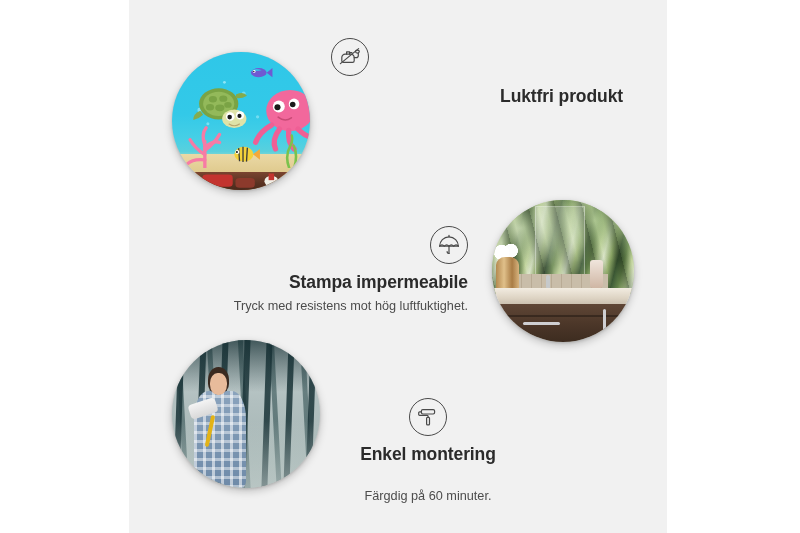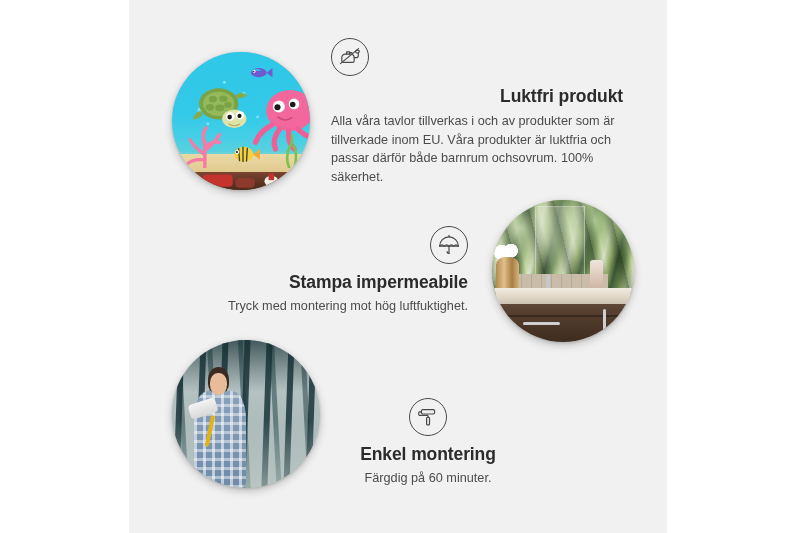--- a/index.html
+++ b/index.html
@@ -207,21 +207,21 @@
   
   #feature-2 { left: 180px; top: 226px; width: 288px; text-align: right; }
   #feature-2 .icon-wrap { display: flex; justify-content: flex-end; }
   #feature-2 .f-title { margin-top: 8px; }
   #feature-2 .f-body { margin-top: 4px; }
 
   
   #feature-3 { left: 318px; top: 398px; width: 220px; text-align: center; }
   #feature-3 .icon-wrap { display: flex; justify-content: center; }
   #feature-3 .f-title { margin-top: 8px; }
-  #feature-3 .f-body { margin-top: 4px; }
+  #feature-3 .f-body { margin-top: 22px; }
 </style>
 </head>
 <body>
 
 <div id="page">
 
   <div id="panel"></div>
 
   <div class="disc" id="disc-1" style="left:172px; top:52px; width:138px; height:138px;">
     <div class="scene sea">
@@ -358,37 +358,36 @@
           <path d="M7.2 9.2 h5.6 a3.4 3.4 0 0 1 3.4 3.4 v3.1 a1.6 1.6 0 0 1 -1.6 1.6 H5.4 a1.6 1.6 0 0 1 -1.6 -1.6 v-3.1 a3.4 3.4 0 0 1 3.4 -3.4 z"></path>
           <path d="M8.6 9.2 V6.9 h3 V9.2"></path>
           <path d="M11.6 7.6 h2.3"></path>
           <path d="M16.2 12.6 h1.9 a2.2 2.2 0 0 0 2.2 -2.2 V8.1"></path>
           <ellipse cx="19.4" cy="6.6" rx="1.9" ry="1.5"></ellipse>
           <path d="M2.4 18.6 L20.6 3.6"></path>
         </svg>
       </div>
     </div>
     <div class="f-title">Luktfri produkt</div>
-    <div class="f-body">Alla våra tavlor tillverkas i och av produkter som är tillverkade inom EU. Våra produkter är luktfria och passar därför både barnrum ochsovrum. 100% säkerhet.</div>
   </div>
 
   <div class="feature" id="feature-2">
     <div class="icon-wrap">
       <div class="icon-circle">
         <svg width="24" height="24" viewBox="0 0 24 24" fill="none" stroke="#4a4a4a" stroke-width="1.2" stroke-linecap="round" stroke-linejoin="round">
           <path d="M2.6 13.2 a9.4 9.4 0 0 1 18.8 0 z"></path>
           <path d="M2.6 13.2 q2.35 -2.6 4.7 0 q2.35 -2.6 4.7 0 q2.35 -2.6 4.7 0 q2.35 -2.6 4.7 0"></path>
           <path d="M12 13.2 V20.4"></path>
           <path d="M12 20.4 a1.9 1.9 0 0 1 -1.9 -1.9"></path>
           <path d="M12 3.8 V2.4"></path>
         </svg>
       </div>
     </div>
     <div class="f-title">Stampa impermeabile</div>
-    <div class="f-body">Tryck med montering mot hög luftfuktighet.</div>
+    <div class="f-body">Tryck med resistens mot hög luftfuktighet.</div>
   </div>
 
   <div class="feature" id="feature-3">
     <div class="icon-wrap">
       <div class="icon-circle">
         <svg width="24" height="24" viewBox="0 0 24 24" fill="none" stroke="#4a4a4a" stroke-width="1.2" stroke-linecap="round" stroke-linejoin="round">
           <rect x="5.4" y="4.6" width="13.2" height="4.4" rx="1.4"></rect>
           <path d="M5.4 6.8 H3.6 a0.9 0.9 0 0 0 -0.9 0.9 v1.8 a0.9 0.9 0 0 0 0.9 0.9 h7.6 a0.9 0.9 0 0 1 0.9 0.9 v1.1"></path>
           <rect x="10.6" y="12.4" width="2.9" height="7.4" rx="0.9"></rect>
         </svg>

